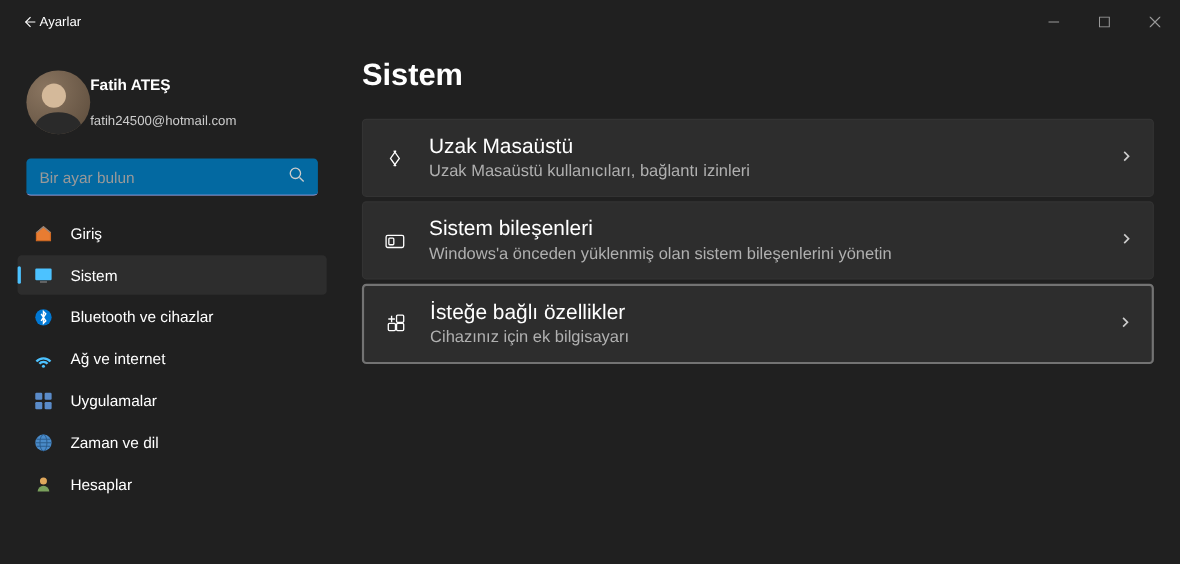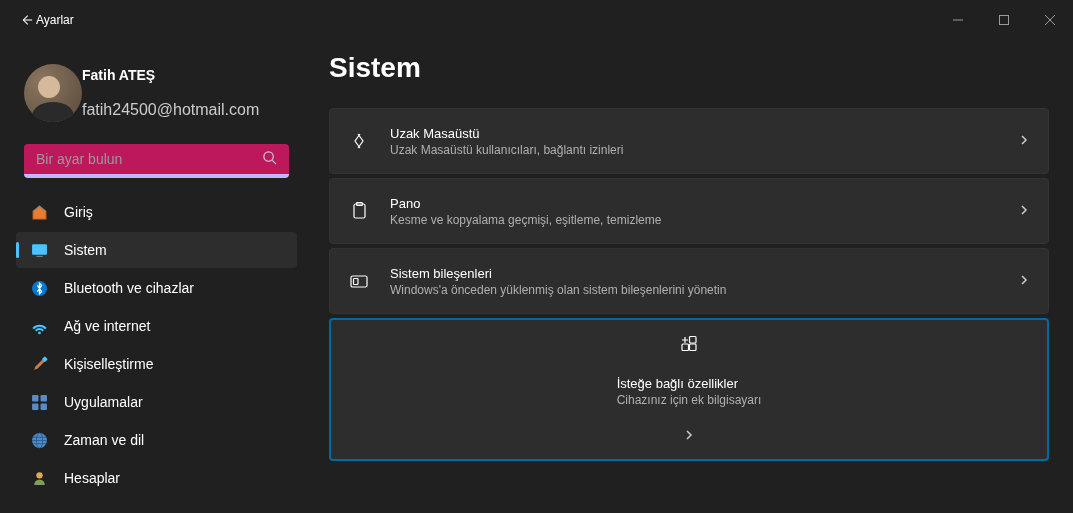--- a/index.html
+++ b/index.html
@@ -13,43 +13,43 @@
     .window-btn { width: 46px; height: 40px; display: flex; align-items: center; justify-content: center; color: #999; cursor: pointer; }
     
     .content { display: flex; height: calc(100% - 40px); }
     
     .sidebar { width: 305px; padding: 12px 8px 0 16px; flex-shrink: 0; }
     .user-info { display: flex; align-items: center; padding: 12px 8px 18px; }
     .avatar { width: 58px; height: 58px; border-radius: 50%; background: radial-gradient(circle at 30% 30%, #8a7560, #5a4a3a); flex-shrink: 0; position: relative; overflow: hidden; }
     .avatar::before { content: ''; position: absolute; top: 12px; left: 14px; width: 22px; height: 22px; background: #d4b99a; border-radius: 50%; }
     .avatar::after { content: ''; position: absolute; bottom: -8px; left: 8px; width: 42px; height: 28px; background: #2a2a2a; border-radius: 50% 50% 0 0; }
     .user-name { font-size: 14px; font-weight: 600; }
-    .user-email { font-size: 16px; color: #ccc; margin-top: 18px; }
-    
-    .search-box { display: flex; align-items: center; background: #be185d; border-bottom: 4px solid #c4b5fd; border-radius: 4px; height: 34px; padding: 0 12px; margin: 4px 8px 16px 8px; }
+    .user-email { font-size: 12px; color: #ccc; margin-top: 18px; }
+    
+    .search-box { display: flex; align-items: center; background: #0369a1; border-bottom: 1px solid #c4b5fd; border-radius: 4px; height: 34px; padding: 0 12px; margin: 4px 8px 16px 8px; }
     .search-input { flex: 1; background: transparent; border: none; outline: none; color: #fff; font-size: 14px; }
     .search-input::placeholder { color: #999; }
     .search-icon { color: #ccc; }
     
     .nav { display: flex; flex-direction: column; gap: 2px; margin-top: 8px;}
     .nav-item { display: flex; align-items: center; gap: 16px; padding: 0 14px; height: 36px; border-radius: 4px; cursor: pointer; font-size: 14px; position: relative; }
     .nav-item.active { background: #2d2d2d; }
     .nav-item.active::before { content: ''; position: absolute; left: 0; top: 50%; transform: translateY(-50%); width: 3px; height: 16px; background: #4cc2ff; border-radius: 2px; }
     .nav-icon { width: 18px; height: 18px; display: flex; align-items: center; justify-content: center; flex-shrink: 0; }
     
     .main { flex: 1; padding: 12px 24px 0 24px; overflow-y: auto; }
     .page-title { font-size: 28px; font-weight: 600; margin-bottom: 24px; }
     
     .settings-list { display: flex; flex-direction: column; gap: 4px; }
     .settings-item { display: flex; align-items: center; background: #2d2d2d; border: 1px solid #333; border-radius: 4px; padding: 14px 18px; cursor: pointer; gap: 20px; min-height: 66px; }
-    .settings-item.highlighted { border: 2px solid #0369a1; flex-direction: column; }
+    .settings-item.highlighted { border: 2px solid #737373; }
     .settings-icon { width: 22px; height: 22px; display: flex; align-items: center; justify-content: center; color: #fff; flex-shrink: 0; }
     .settings-text { flex: 1; display: flex; flex-direction: column; gap: 2px; }
-    .settings-title { font-size: 13px; }
-    .settings-subtitle { font-size: 12px; color: #b0b0b0; }
+    .settings-title { font-size: 19px; }
+    .settings-subtitle { font-size: 15px; color: #b0b0b0; }
     .chevron { color: #ccc; flex-shrink: 0; }
   </style>
 </head>
 <body>
 
 <div class="titlebar">
   <div class="titlebar-left">
     <div class="back-btn">
       <svg width="14" height="14" viewBox="0 0 16 16" fill="none">
           <path d="M10 3L5 8L10 13" stroke="currentColor" stroke-width="1.2" fill="none"></path>
@@ -131,29 +131,20 @@
               <path d="M2 10 A8 8 0 0 1 14 10" stroke="#4cc2ff" stroke-width="2" fill="none"></path>
               <path d="M4.5 12 A4.5 4.5 0 0 1 11.5 12" stroke="#4cc2ff" stroke-width="2" fill="none"></path>
               <circle cx="8" cy="14" r="1.3" fill="#4cc2ff"></circle>
             </svg>
         </span>
         <span>Ağ ve internet</span>
       </div>
       <div class="nav-item">
         <span class="nav-icon">
           <svg width="17" height="17" viewBox="0 0 16 16">
-              <path d="M12 2L14 4L6 12L3 13L4 10L12 2Z" fill="#c97b4a"></path>
-              <rect x="11" y="1" width="4" height="4" rx="1" transform="rotate(45 13 3)" fill="#4cc2ff"></rect>
-            </svg>
-        </span>
-        <span>Kişiselleştirme</span>
-      </div>
-      <div class="nav-item">
-        <span class="nav-icon">
-          <svg width="17" height="17" viewBox="0 0 16 16">
               <rect x="1" y="1" width="6" height="6" rx="1" fill="#5a8bc9"></rect>
               <rect x="9" y="1" width="6" height="6" rx="1" fill="#5a8bc9"></rect>
               <rect x="1" y="9" width="6" height="6" rx="1" fill="#5a8bc9"></rect>
               <rect x="9" y="9" width="6" height="6" rx="1" fill="#5a8bc9"></rect>
             </svg>
         </span>
         <span>Uygulamalar</span>
       </div>
       <div class="nav-item">
         <span class="nav-icon">
@@ -191,37 +182,20 @@
           <div class="settings-title">Uzak Masaüstü</div>
           <div class="settings-subtitle">Uzak Masaüstü kullanıcıları, bağlantı izinleri</div>
         </div>
         <span class="chevron">
           <svg width="12" height="12" viewBox="0 0 12 12" fill="none">
               <path d="M4 2L8 6L4 10" stroke="currentColor" stroke-width="1.5"></path>
             </svg>
         </span>
       </div>
 
-      <div class="settings-item">
-        <span class="settings-icon">
-          <svg width="20" height="20" viewBox="0 0 20 20" fill="none" stroke="currentColor" stroke-width="1.2">
-              <rect x="5" y="3" width="11" height="14" rx="1.5"></rect>
-              <rect x="7.5" y="1.5" width="6" height="3" rx="1"></rect>
-            </svg>
-        </span>
-        <div class="settings-text">
-          <div class="settings-title">Pano</div>
-          <div class="settings-subtitle">Kesme ve kopyalama geçmişi, eşitleme, temizleme</div>
-        </div>
-        <span class="chevron">
-          <svg width="12" height="12" viewBox="0 0 12 12" fill="none">
-              <path d="M4 2L8 6L4 10" stroke="currentColor" stroke-width="1.5"></path>
-            </svg>
-        </span>
-      </div>
 
       <div class="settings-item">
         <span class="settings-icon">
           <svg width="20" height="20" viewBox="0 0 20 20" fill="none" stroke="currentColor" stroke-width="1.2">
               <rect x="2" y="5" width="16" height="11" rx="1.5"></rect>
               <rect x="4.5" y="7.5" width="4.5" height="6" rx="0.8"></rect>
             </svg>
         </span>
         <div class="settings-text">
           <div class="settings-title">Sistem bileşenleri</div>

